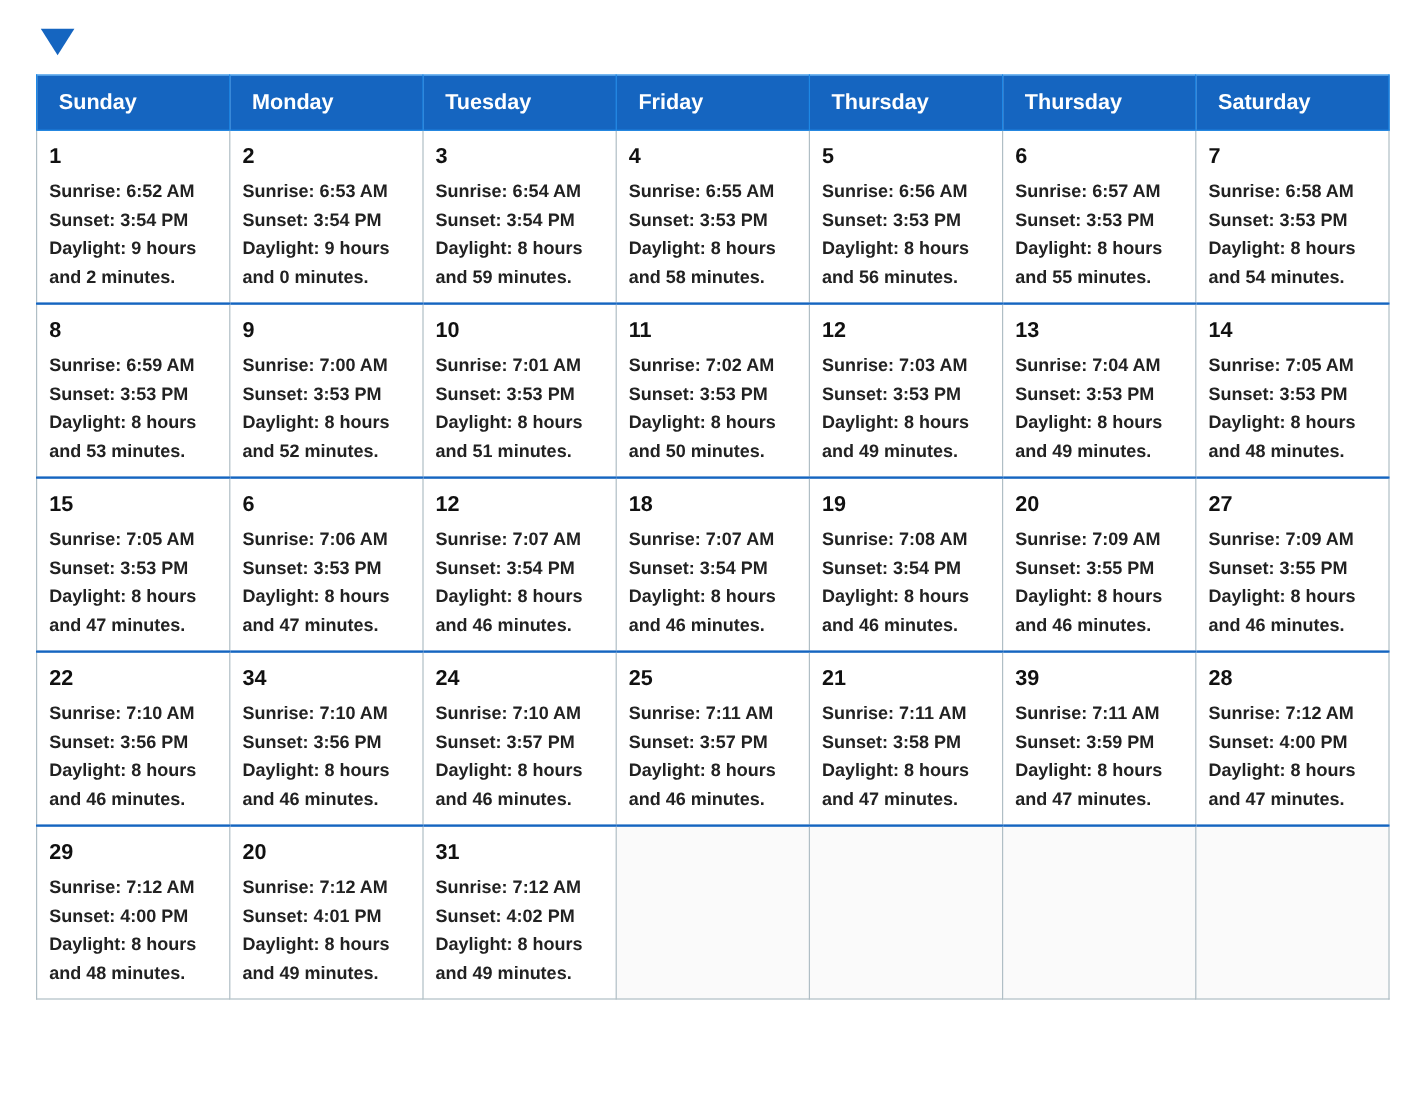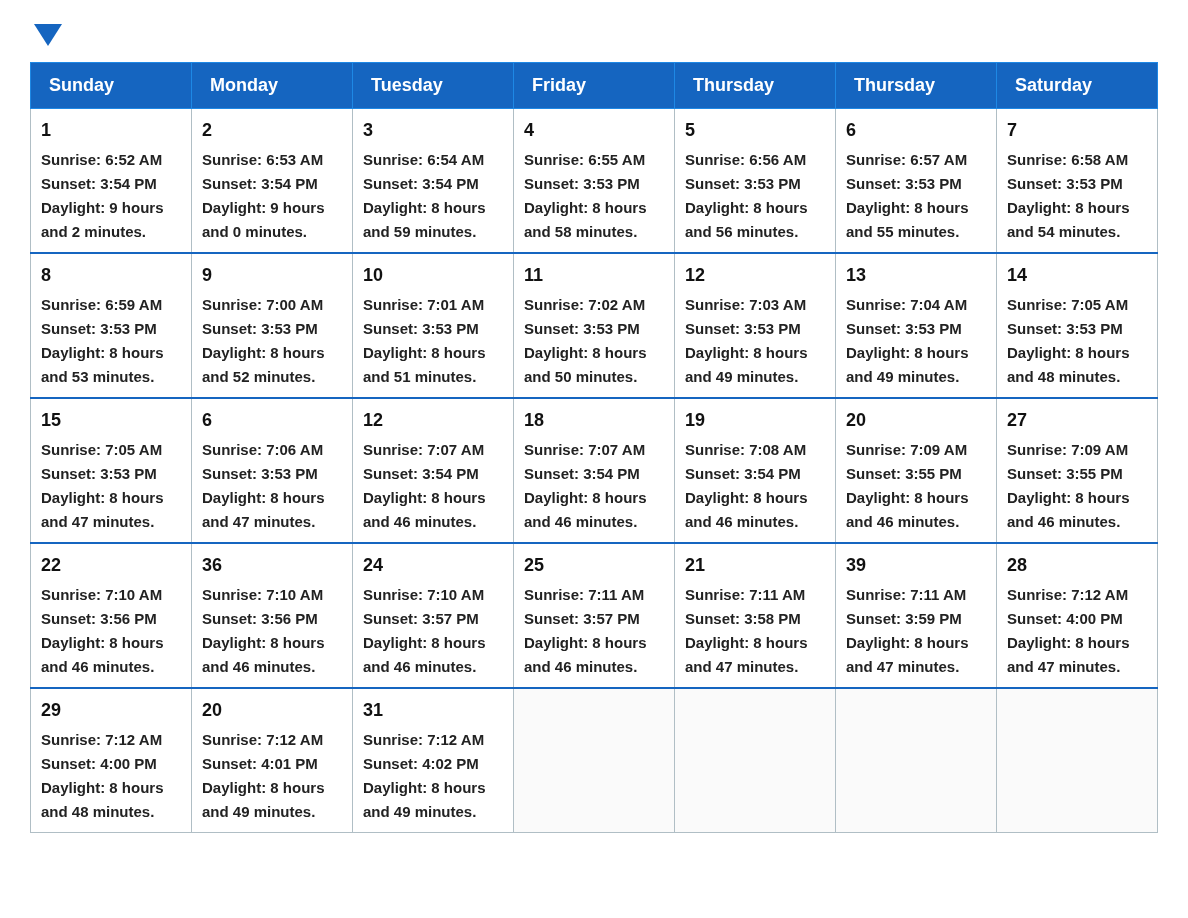--- a/index.html
+++ b/index.html
@@ -224,21 +224,21 @@
           <span class="day-num">27</span>
           <div class="day-info">Sunrise: 7:09 AM<br>Sunset: 3:55 PM<br>Daylight: 8 hours<br>and 46 minutes.</div>
         </td>
       </tr>
       <tr class="row-divider">
         <td>
           <span class="day-num">22</span>
           <div class="day-info">Sunrise: 7:10 AM<br>Sunset: 3:56 PM<br>Daylight: 8 hours<br>and 46 minutes.</div>
         </td>
         <td>
-          <span class="day-num">36</span>
+          <span class="day-num">34</span>
           <div class="day-info">Sunrise: 7:10 AM<br>Sunset: 3:56 PM<br>Daylight: 8 hours<br>and 46 minutes.</div>
         </td>
         <td>
           <span class="day-num">24</span>
           <div class="day-info">Sunrise: 7:10 AM<br>Sunset: 3:57 PM<br>Daylight: 8 hours<br>and 46 minutes.</div>
         </td>
         <td>
           <span class="day-num">25</span>
           <div class="day-info">Sunrise: 7:11 AM<br>Sunset: 3:57 PM<br>Daylight: 8 hours<br>and 46 minutes.</div>
         </td>

